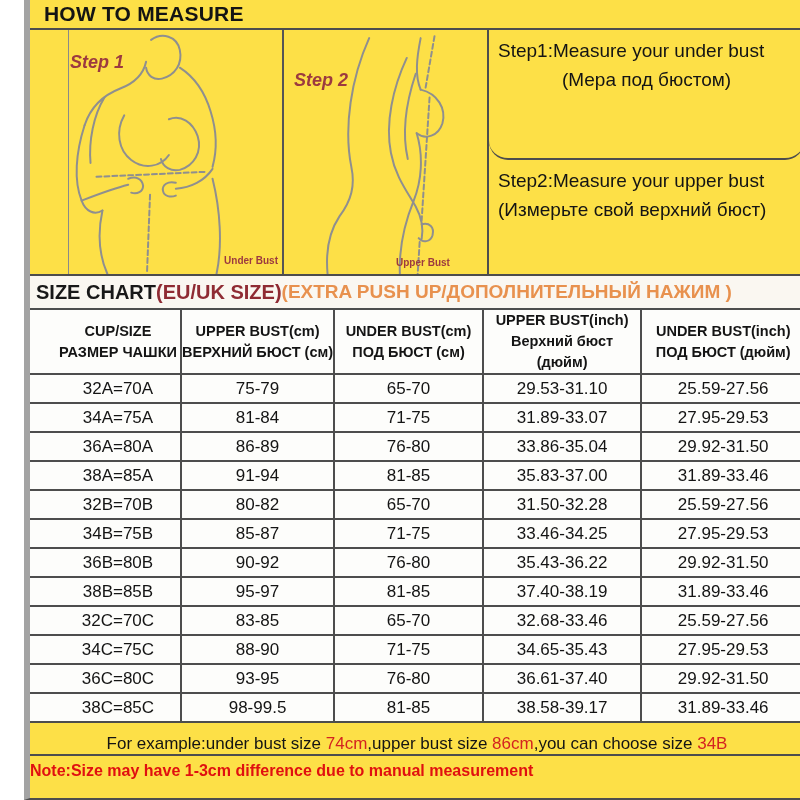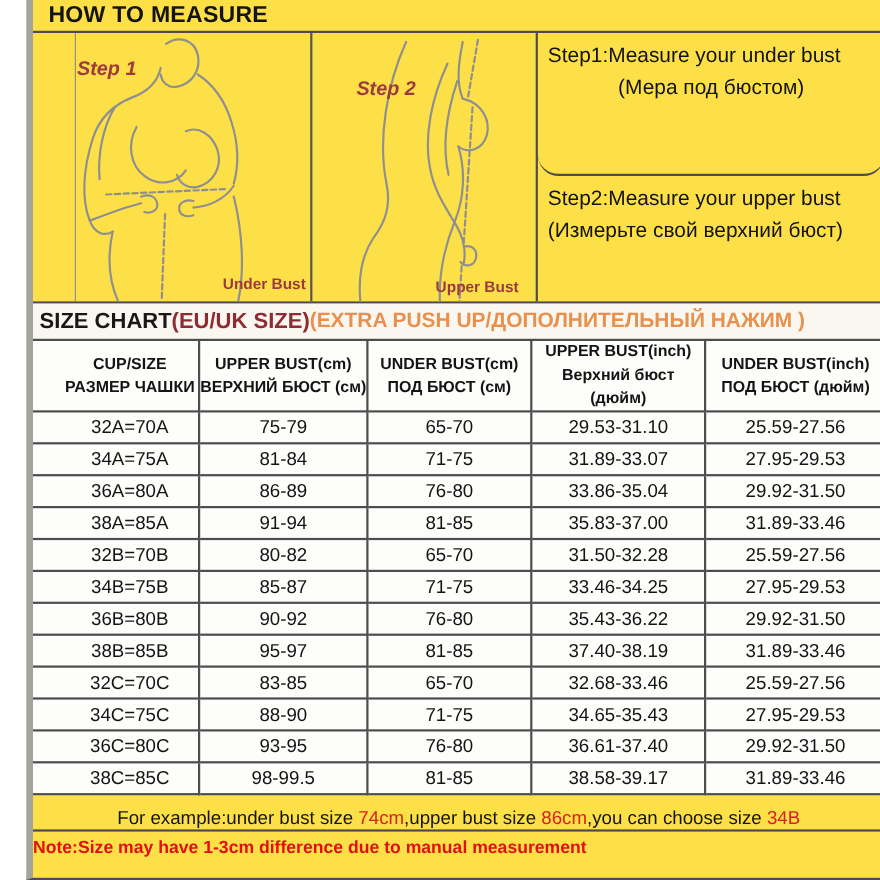--- a/index.html
+++ b/index.html
@@ -13,21 +13,21 @@
   .title-row{ height:30px; border-bottom:2px solid #4d4d4d; display:flex; align-items:center; padding-left:14px; }
   .title-row h1{ font-size:21px; font-weight:bold; letter-spacing:0.2px; }
   
   .measure-row{ height:246px; border-bottom:2px solid #4d4d4d; display:flex; }
   .illustrations{ flex:0 0 457px; display:flex; }
   .panel{ position:relative; height:100%; }
   .panel-1{ width:252px; }
   .panel-2{ width:205px; border-left:2px solid #555; }
   .inner-hairline{ position:absolute; left:38px; top:0; bottom:0; width:1px; background:#8a8a8a; }
   .fig-label{ position:absolute; font-style:italic; font-weight:bold; font-size:18px; color:#9c3a40; }
-  .bust-label{ position:absolute; font-weight:bold; font-size:14px; color:#9c3a40; }
+  .bust-label{ position:absolute; font-weight:bold; font-size:10px; color:#9c3a40; }
   .fig-svg{ position:absolute; left:0; top:0; width:100%; height:100%; }
   .fig-svg path{ fill:none; stroke:#8f8f8f; stroke-width:2; stroke-linecap:round; }
   .fig-svg path.tape{ stroke-dasharray:5 3; stroke-width:2; }
   .steps-col{ flex:1; border-left:2px solid #4d4d4d; display:flex; flex-direction:column; }
   .step-block{ padding:7px 9px 4px 9px; font-size:19px; line-height:1.5;border-radius:19px; }
   .step-block-1{ height:130px; border-bottom:2px solid #4d4d4d; }
   .step-block-2{ flex:1; }
   .step-ru-center{ text-align:center; }
   
   .chart-heading{ height:34px; border-bottom:2px solid #4d4d4d; display:flex; align-items:center; padding-left:6px; background:#faf7f1; white-space:nowrap; overflow:hidden; }
@@ -89,21 +89,21 @@
           <path d="M138 8 C134 28 132 46 138 60"></path>
           <path d="M138 60 C155 64 164 79 160 94 C156 107 143 111 134 104"></path>
           <path d="M134 104 C141 127 139 152 131 172 C122 194 116 218 117 246"></path>
           <path d="M124 28 C110 58 102 94 108 124 C112 146 123 161 133 178 C139 189 141 200 139 211"></path>
           <path d="M133 44 C123 74 119 104 125 130"></path>
           <path d="M139 196 C147 194 152 199 150 207 C148 214 140 215 136 210"></path>
           <path class="tape" d="M152 6 L143 58"></path>
           <path class="tape" d="M147 68 L139 192"></path>
           <path class="tape" d="M137 214 L135 246"></path>
         </svg>
-        <span class="fig-label" style="left:40px; top:40px;">Step 2</span>
+        <span class="fig-label" style="left:10px; top:40px;">Step 2</span>
         <span class="bust-label" style="left:112px; bottom:6px;">Upper Bust</span>
       </div>
 
     </div>
 
     <div class="steps-col">
       <div class="step-block step-block-1">
         <div>Step1:Measure your under bust</div>
         <div class="step-ru-center">(Мера под бюстом)</div>
       </div>

